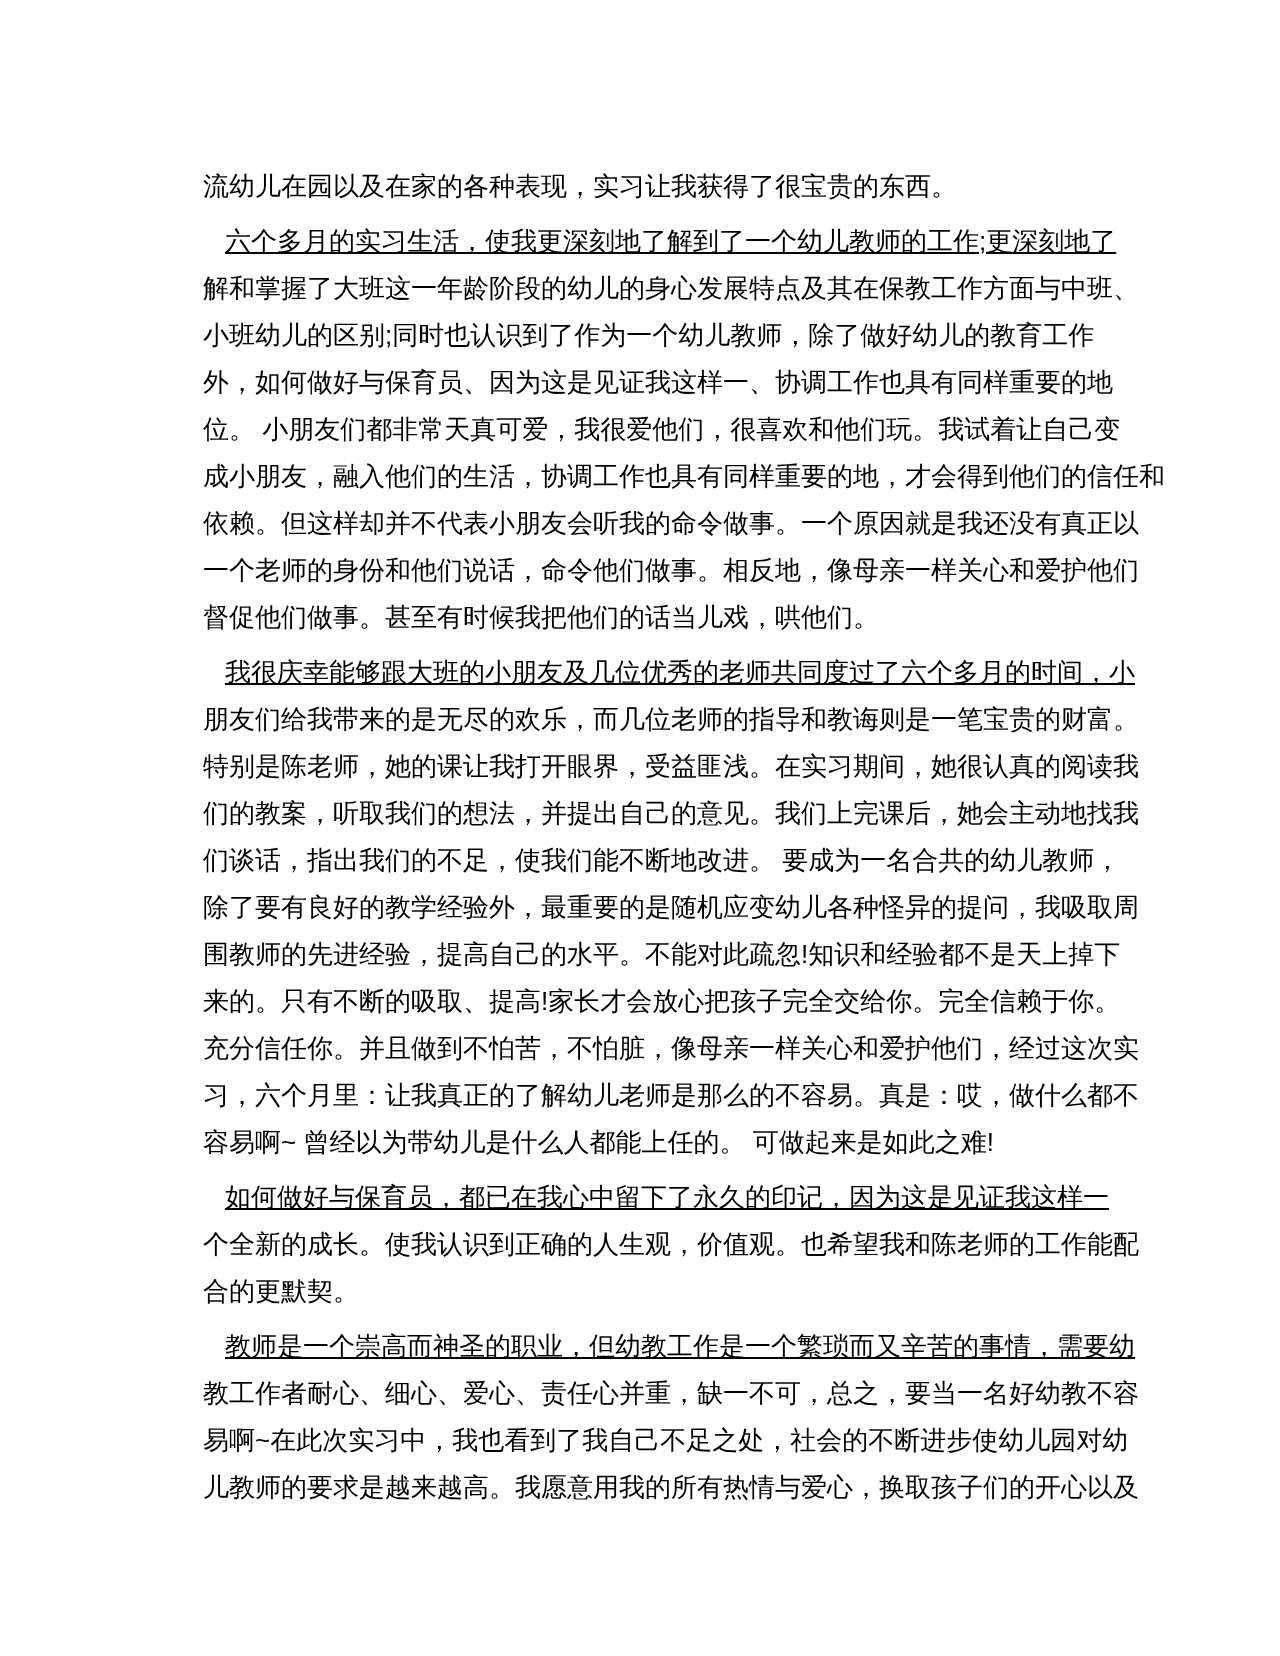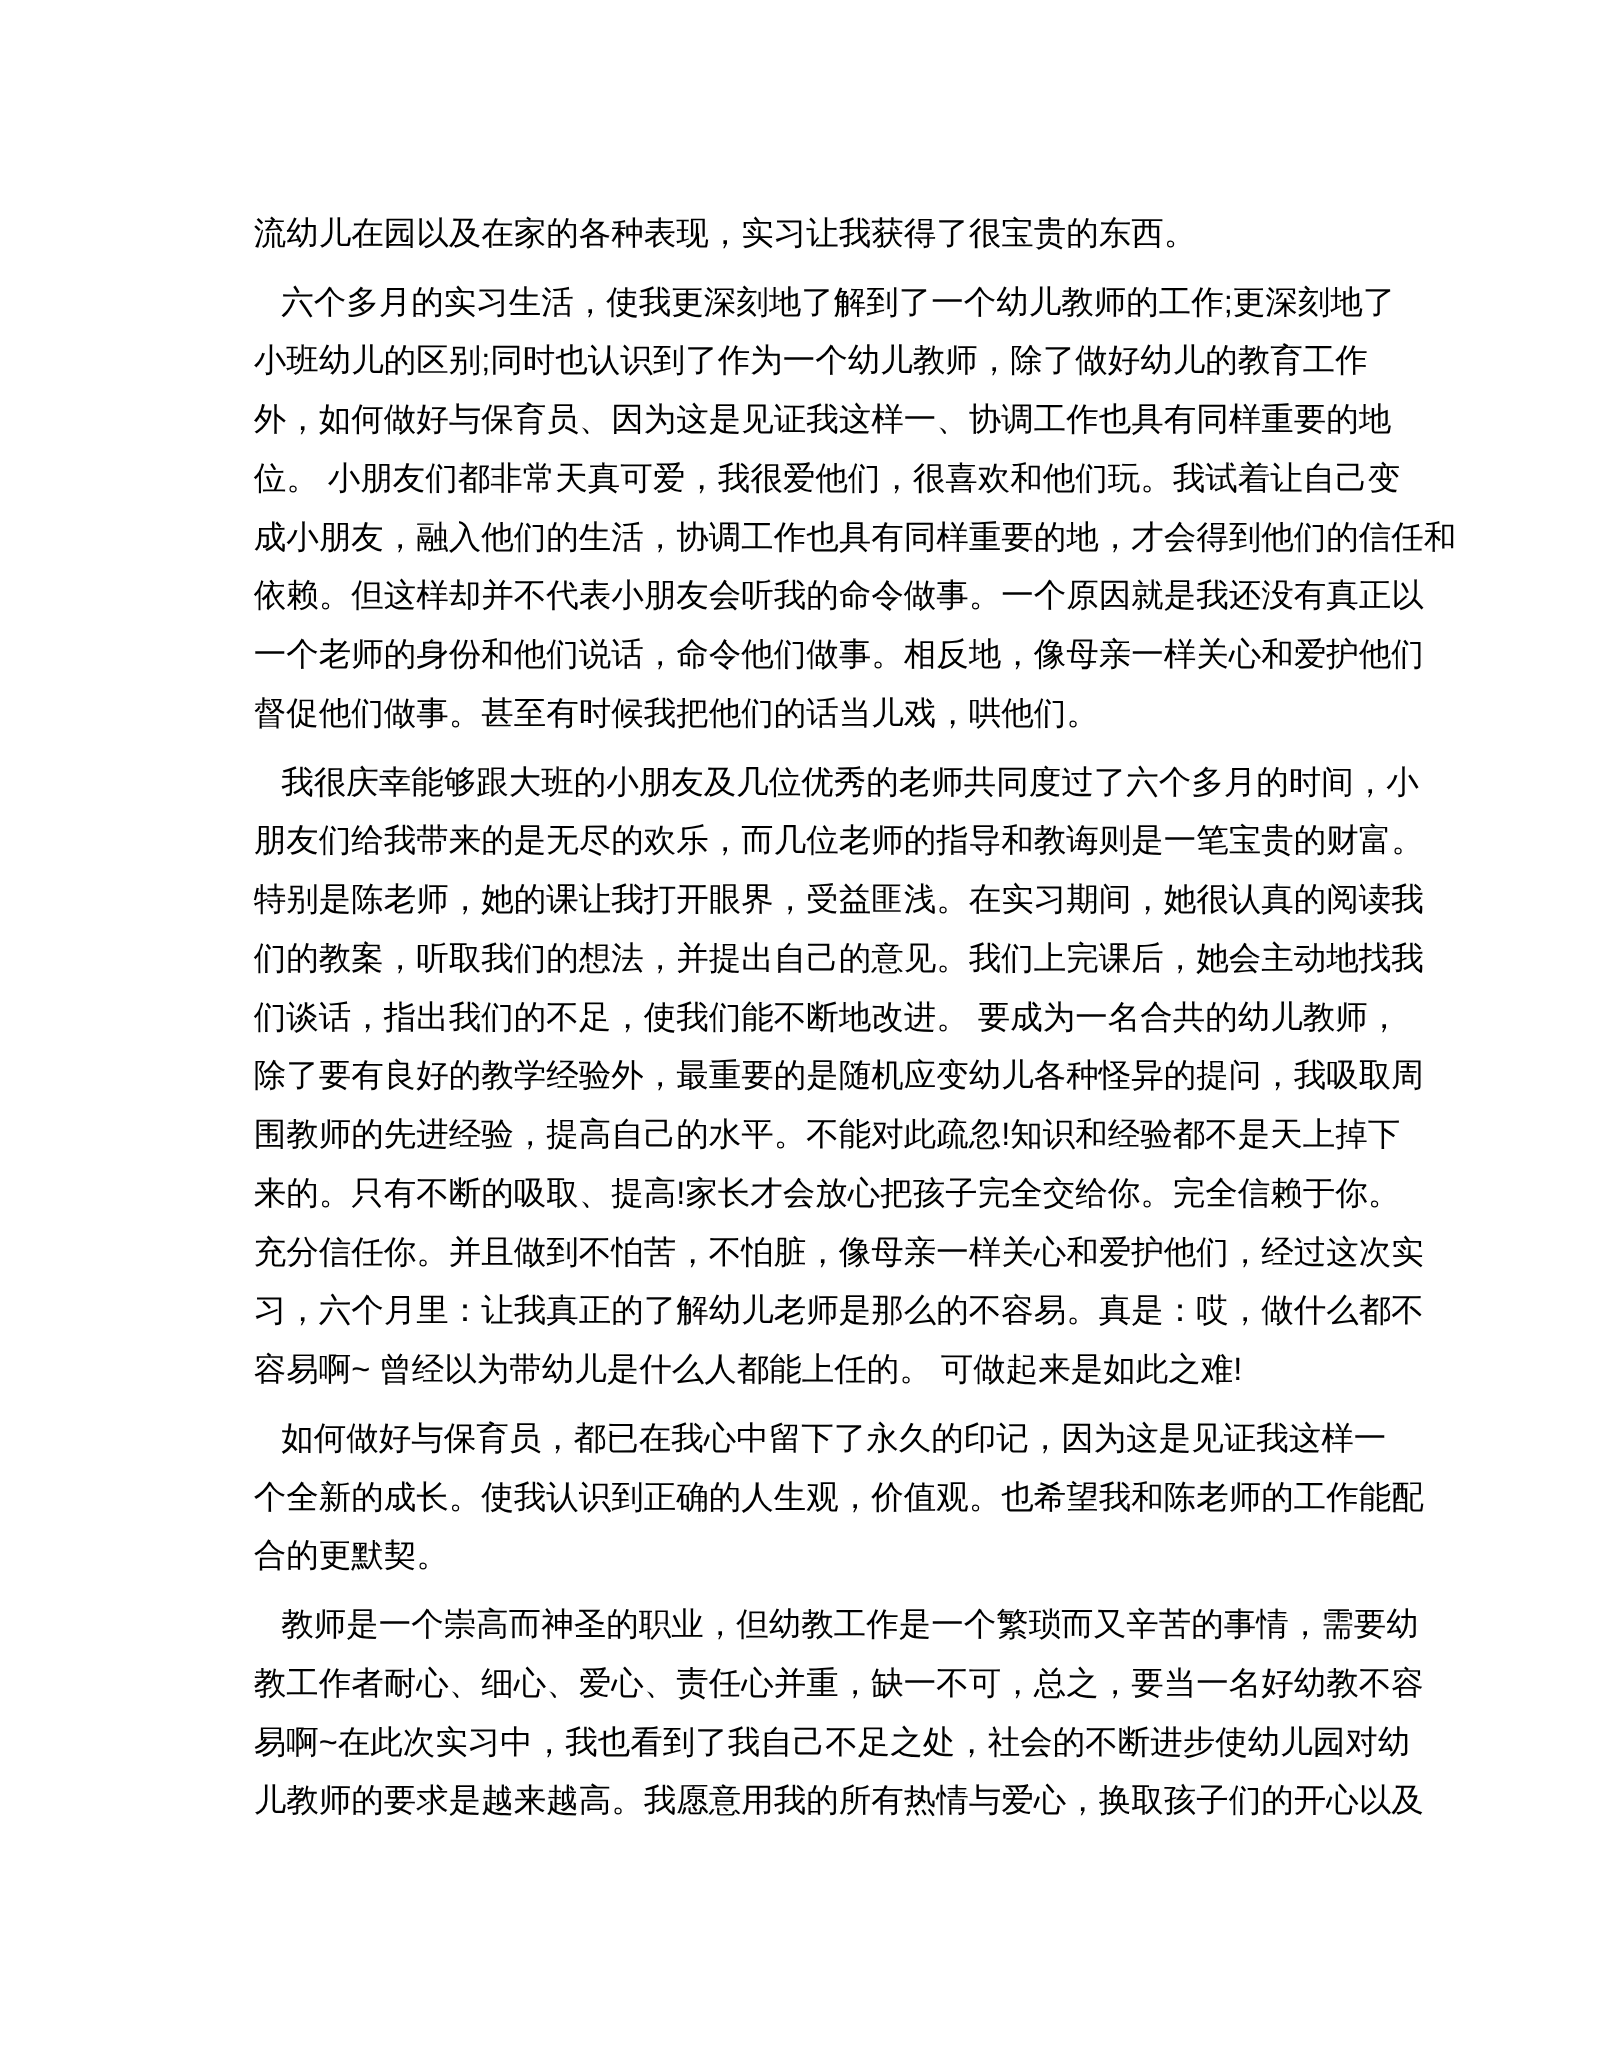--- a/index.html
+++ b/index.html
@@ -26,32 +26,34 @@
   }
   .paragraph { margin: 0; }
   .text-line {
     height: 47px;
     line-height: 47px;
     white-space: pre;       
     letter-spacing: 0;
   }
   .text-line.indent {
     padding-left: 1em;      
+    text-decoration: underline;
   }
 </style>
 </head>
 <body>
 
 <div class="page">
   <div class="doc-body" id="doc-body" style="color: rgb(0, 0, 0);">
       <div class="paragraph">
         <div class="text-line">流幼儿在园以及在家的各种表现，实习让我获得了很宝贵的东西。</div>
       </div>
       <div class="paragraph">
         <div class="text-line indent">六个多月的实习生活，使我更深刻地了解到了一个幼儿教师的工作;更深刻地了</div>
+        <div class="text-line">解和掌握了大班这一年龄阶段的幼儿的身心发展特点及其在保教工作方面与中班、</div>
         <div class="text-line">小班幼儿的区别;同时也认识到了作为一个幼儿教师，除了做好幼儿的教育工作</div>
         <div class="text-line">外，如何做好与保育员、因为这是见证我这样一、协调工作也具有同样重要的地</div>
         <div class="text-line">位。 小朋友们都非常天真可爱，我很爱他们，很喜欢和他们玩。我试着让自己变</div>
         <div class="text-line">成小朋友，融入他们的生活，协调工作也具有同样重要的地，才会得到他们的信任和</div>
         <div class="text-line">依赖。但这样却并不代表小朋友会听我的命令做事。一个原因就是我还没有真正以</div>
         <div class="text-line">一个老师的身份和他们说话，命令他们做事。相反地，像母亲一样关心和爱护他们</div>
         <div class="text-line">督促他们做事。甚至有时候我把他们的话当儿戏，哄他们。</div>
       </div>
       <div class="paragraph">
         <div class="text-line indent">我很庆幸能够跟大班的小朋友及几位优秀的老师共同度过了六个多月的时间，小</div>

